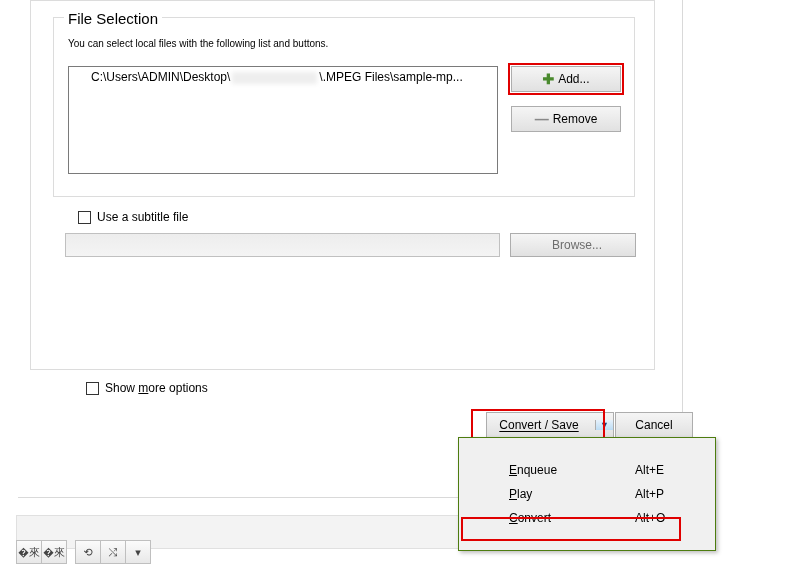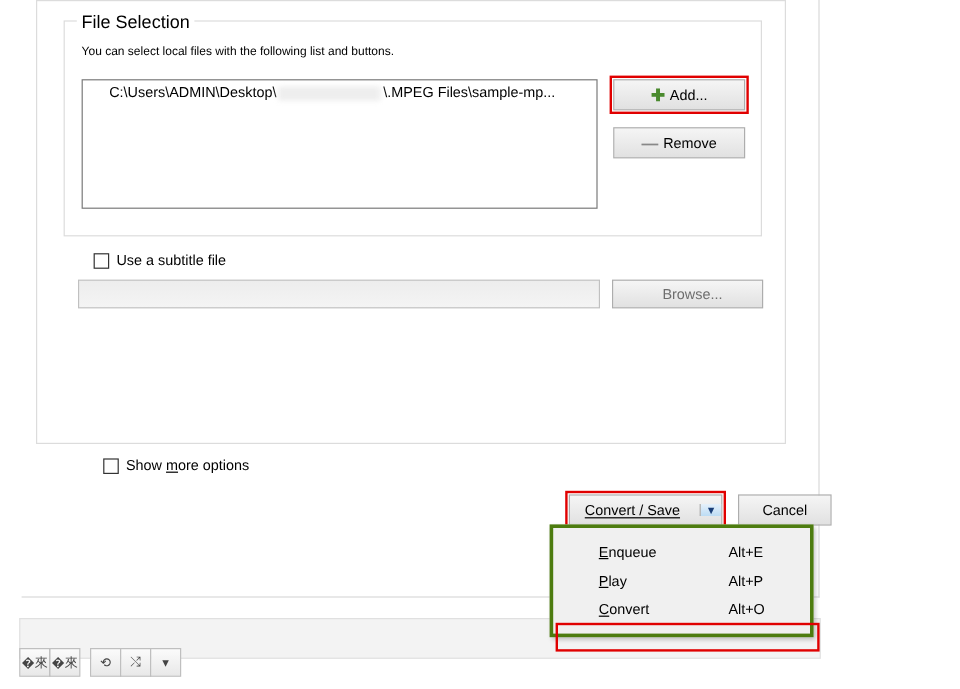--- a/index.html
+++ b/index.html
@@ -148,21 +148,21 @@
     width: 126px;
     height: 24px;
     color: #6d6d6d;
     padding-left: 16px;
   }
 
   .more-options { left: 24px; top: 381px; margin-left: 44px; }
 
   .convert-btn {
     position: absolute;
-    left: 456px;
+    left: 468px;
     top: 412px;
     width: 128px;
     height: 26px;
     display: flex;
     padding: 0;
   }
   .convert-btn .main {
     flex: 1;
     display: flex;
     align-items: center;
@@ -195,25 +195,25 @@
     top: 412px;
     width: 78px;
     height: 26px;
   }
   .cancel-btn span { text-underline-offset: 2px; }
 
   .menu {
     position: absolute;
     left: 458px;
     top: 437px;
-    width: 220px;
-    border: 3px solid #4d7c0f;
+    width: 258px;
+    border: 1px solid #4d7c0f;
     background: #f0f0f0;
     box-shadow: 2px 2px 4px rgba(0,0,0,.25);
-    padding: 8px;
+    padding: 20px;
     z-index: 5;
   }
   .menu-item {
     display: flex;
     align-items: center;
     padding: 5px 0 5px 30px;
     font-size: 12px;
   }
   .menu-item .label { flex: 1; }
   .menu-item .label .u { text-decoration: underline; }

